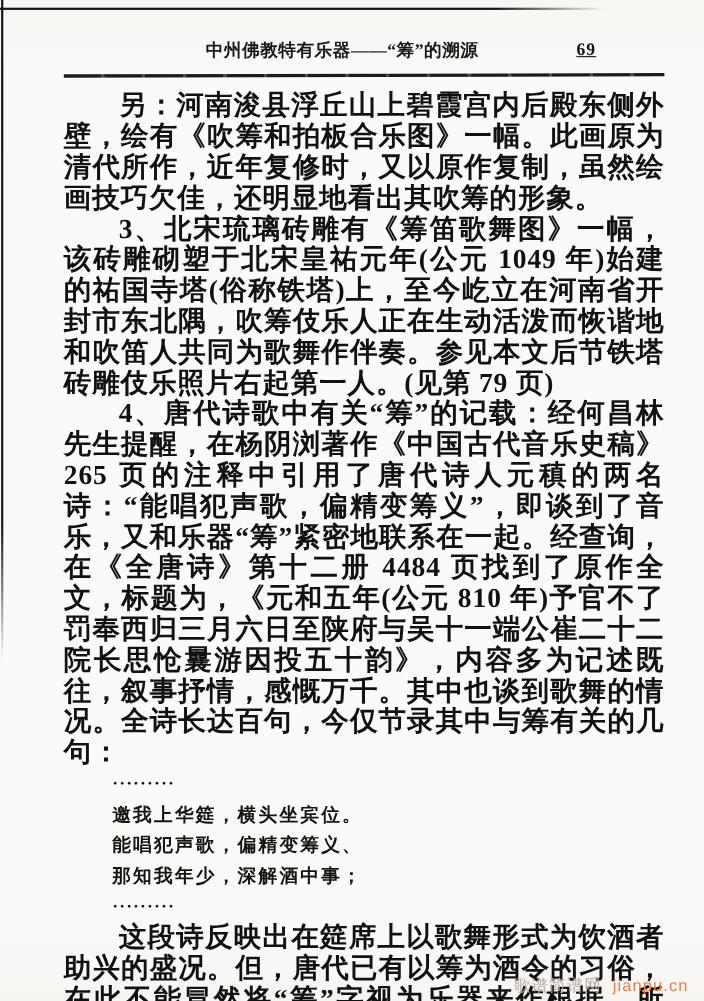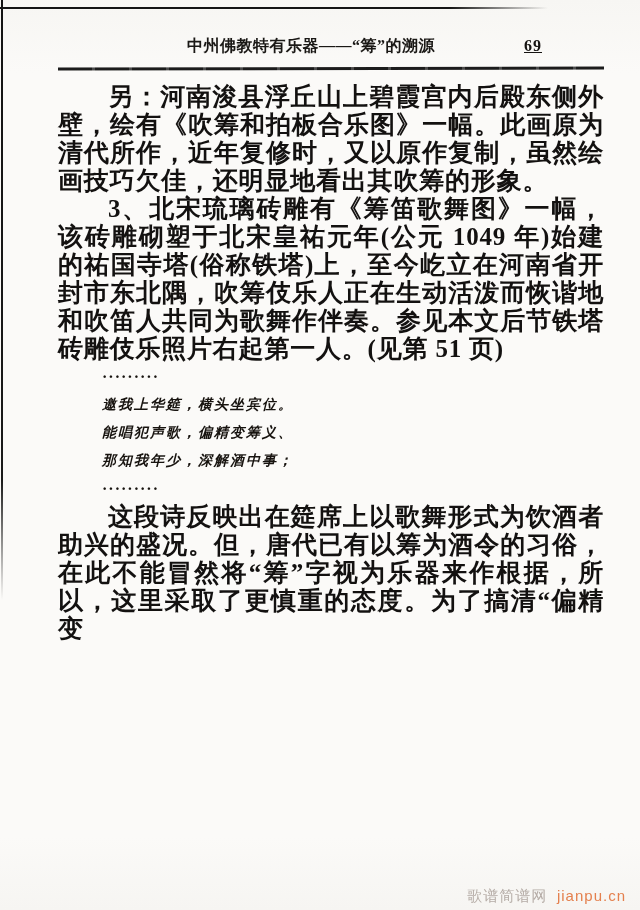--- a/index.html
+++ b/index.html
@@ -80,24 +80,23 @@
     font-weight: 700;
     letter-spacing: 0.8px;
     text-align: justify;
     text-indent: 2em;
     color: #131110;
   }
   .poem {
     margin: 0 0 0 44px;
   }
   .poem-line {
-    font-size: 14px;
+    font-size: 17px;
     line-height: 28px;
     font-weight: 700;
-    font-style: italic;
     letter-spacing: 2px;
     color: #17130f;
   }
   .poem-line.ellipsis {
     font-style: normal;
     letter-spacing: 1px;
     font-size: 16px;
   }
   .watermark {
     position: absolute;
@@ -130,21 +129,22 @@
 
     <div class="header">
       <div class="title">中州佛教特有乐器——“筹”的溯源</div>
       <div class="pagenum">69</div>
     </div>
 
     <div class="rule"></div>
 
     <div class="body-text">
       <p>另：河南浚县浮丘山上碧霞宫内后殿东侧外壁，绘有《吹筹和拍板合乐图》一幅。此画原为清代所作，近年复修时，又以原作复制，虽然绘画技巧欠佳，还明显地看出其吹筹的形象。</p>
-      <p>3、北宋琉璃砖雕有《筹笛歌舞图》一幅，该砖雕砌塑于北宋皇祐元年(公元 1049 年)始建的祐国寺塔(俗称铁塔)上，至今屹立在河南省开封市东北隅，吹筹伎乐人正在生动活泼而恢谐地和吹笛人共同为歌舞作伴奏。参见本文后节铁塔砖雕伎乐照片右起第一人。(见第 51 页)</p>
+      <p>3、北宋琉璃砖雕有《筹笛歌舞图》一幅，该砖雕砌塑于北宋皇祐元年(公元 1049 年)始建的祐国寺塔(俗称铁塔)上，至今屹立在河南省开封市东北隅，吹筹伎乐人正在生动活泼而恢谐地和吹笛人共同为歌舞作伴奏。参见本文后节铁塔砖雕伎乐照片右起第一人。(见第 79 页)</p>
+      <p>4、唐代诗歌中有关“筹”的记载：经何昌林先生提醒，在杨阴浏著作《中国古代音乐史稿》265 页的注释中引用了唐代诗人元稹的两名诗：“能唱犯声歌，偏精变筹义”，即谈到了音乐，又和乐器“筹”紧密地联系在一起。经查询，在《全唐诗》第十二册 4484 页找到了原作全文，标题为，《元和五年(公元 810 年)予官不了罚奉西归三月六日至陕府与吴十一端公崔二十二院长思怆曩游因投五十韵》，内容多为记述既往，叙事抒情，感慨万千。其中也谈到歌舞的情况。全诗长达百句，今仅节录其中与筹有关的几句：</p>
 
       <div class="poem">
         <div class="poem-line ellipsis">·········</div>
         <div class="poem-line">邀我上华筵，横头坐宾位。</div>
         <div class="poem-line">能唱犯声歌，偏精变筹义、</div>
         <div class="poem-line">那知我年少，深解酒中事；</div>
         <div class="poem-line ellipsis">·········</div>
       </div>
 
       <p>这段诗反映出在筵席上以歌舞形式为饮酒者助兴的盛况。但，唐代已有以筹为酒令的习俗，在此不能冒然将“筹”字视为乐器来作根据，所以，这里采取了更慎重的态度。为了搞清“偏精变</p>

